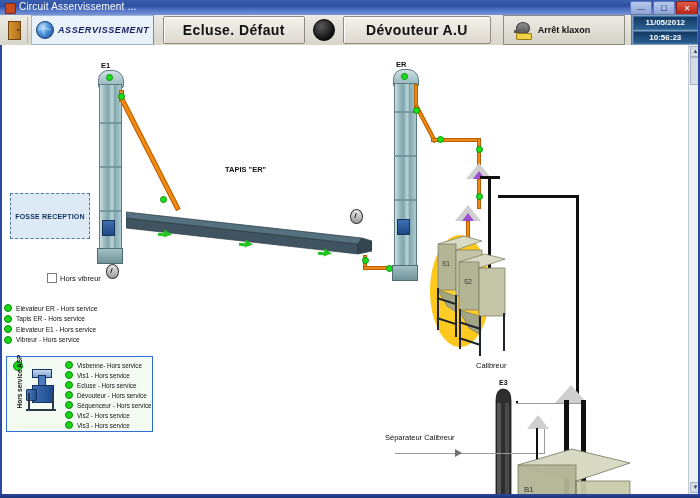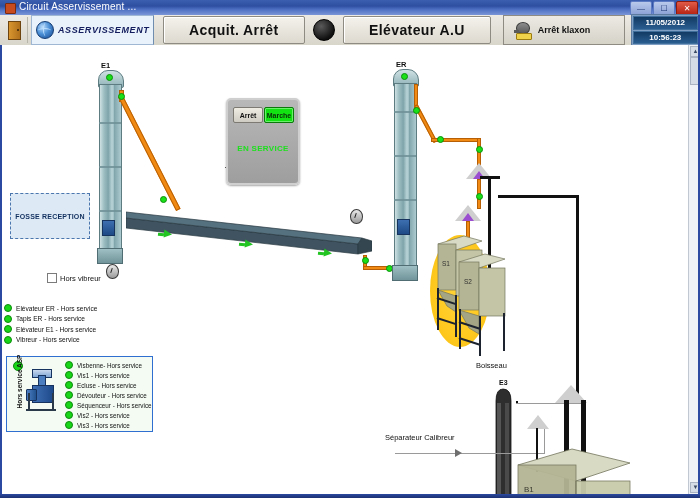--- a/index.html
+++ b/index.html
@@ -278,25 +278,25 @@
       <div class="door"></div>
     </div>
     <div class="tool-sep"></div>
 
     <div class="asserv">
       <div class="globe"></div>
       <div class="asserv-txt">ASSERVISSEMENT</div>
     </div>
 
     <div style="width:10px"></div>
-    <div class="tbtn big" style="width:140px">Acquit. Arrêt</div>
+    <div class="tbtn big" style="width:140px">Ecluse. Défaut</div>
 
     <div class="lamp"></div>
 
-    <div class="tbtn big" style="width:146px">Elévateur  A.U</div>
+    <div class="tbtn big" style="width:146px">Dévouteur  A.U</div>
 
     <div style="width:14px"></div>
     <div class="klaxbtn" style="width:116px">
       <div class="horn">
         <div class="bell"></div>
           <div class="stem"></div>
           <div class="base"></div>
       </div>
       <div class="klax-txt">Arrêt klaxon</div>
     </div>
@@ -412,21 +412,21 @@
         <rect x="24" y="20" width="26" height="48" fill="#c4c5a6" stroke="#74755c" stroke-width="0.7"></rect>
         <polygon points="4,62 24,68 24,86 14,80" fill="#a4a584" stroke="#74755c" stroke-width="0.7"></polygon>
       </svg>
       <div style="position:absolute;left:9px;top:30px;font-size:6.5px;color:#333">S2</div>
     </div>
     <div class="leg" style="left:459px;top:264px;width:2px;height:40px"></div>
     <div class="leg" style="left:479px;top:271px;width:2px;height:40px"></div>
     <div class="leg" style="left:503px;top:268px;width:2px;height:38px"></div>
     <div class="leg" style="left:459px;top:276px;width:22px;height:1.5px;transform:rotate(18deg);transform-origin:left"></div>
     <div class="leg" style="left:459px;top:292px;width:22px;height:1.5px;transform:rotate(18deg);transform-origin:left"></div>
-    <div class="lbl" style="left:476px;top:316px">Boisseau</div>
+    <div class="lbl" style="left:476px;top:316px">Calibreur</div>
 
     <div class="blackpipe" style="left:576px;top:150px;width:3px;height:200px"></div>
     <div class="blackpipe" style="left:498px;top:150px;width:80px;height:3px"></div>
 
     <div class="elbl" style="left:499px;top:334px;font-size:7px">E3</div>
     <div class="elev" style="left:492px;top:342px;width:26px;height:140px">
       <svg width="26" height="140" viewBox="0 0 26 140">
         <path d="M4,14 Q4,2 11,2 Q19,2 19,14 L19,120 L4,120 Z" fill="#2e2e2e" stroke="#111" stroke-width="0.8"></path>
         <rect x="5" y="16" width="4" height="104" fill="#555"></rect>
         <rect x="13" y="16" width="4" height="104" fill="#4a4a4a"></rect>
@@ -522,25 +522,20 @@
           <div class="led"></div>
           <span>Vis2 - Hors service</span>
         </div>
         <div class="lrow">
           <div class="led"></div>
           <span>Vis3 - Hors service</span>
         </div>
       </div>
     </div>
 
-    <div class="panel">
-      <div class="pbtn arret">Arrêt</div>
-      <div class="pbtn marche">Marche</div>
-      <div class="ptxt">EN SERVICE</div>
-    </div>
 
   </div>
 
   <div class="vscroll">
     <div class="vsarrow" style="top:1px">▲</div>
     <div class="vthumb" style="top:12px"></div>
     <div class="vsarrow" style="bottom:1px">▼</div>
   </div>
   <div class="leftedge"></div>
   <div class="rightedge"></div>

